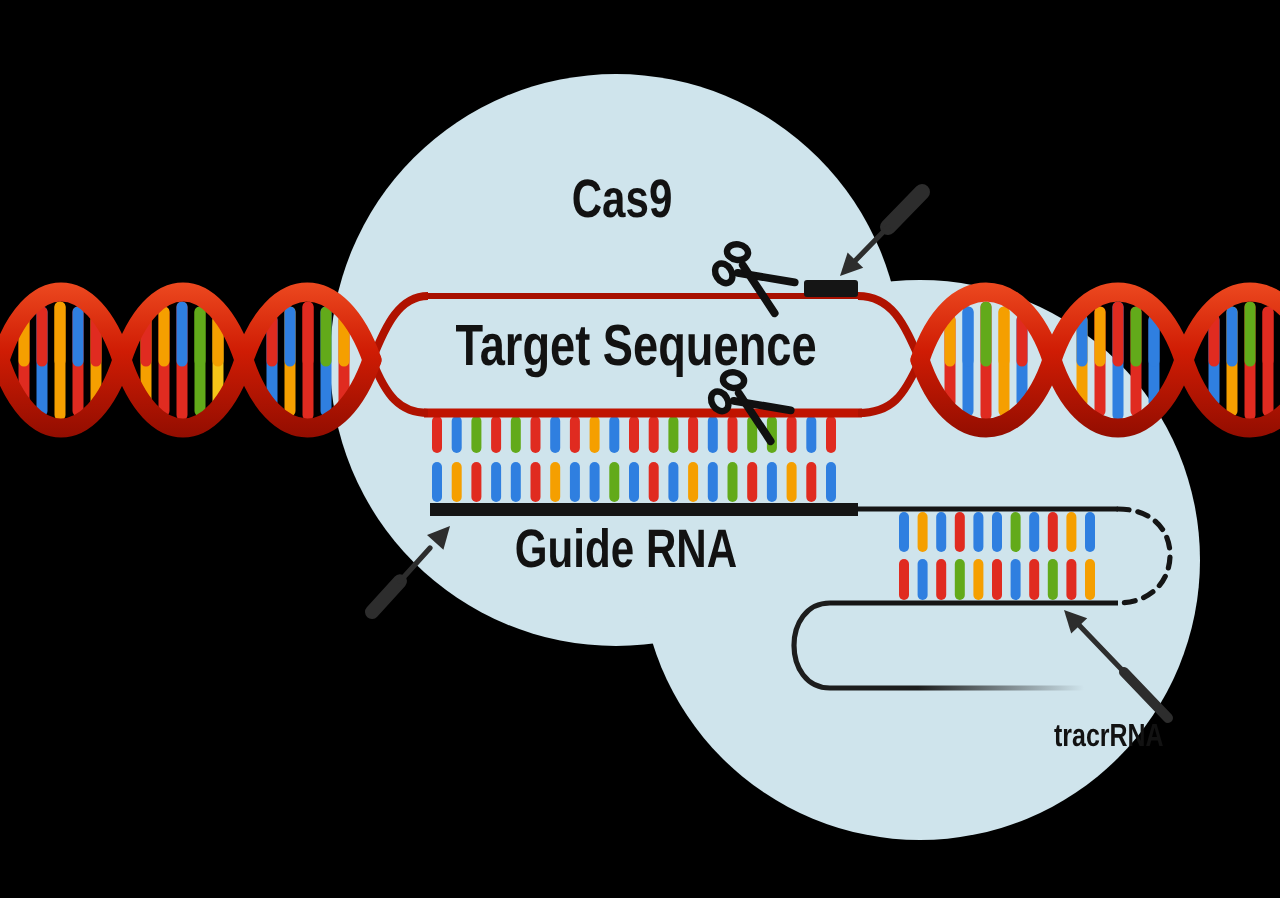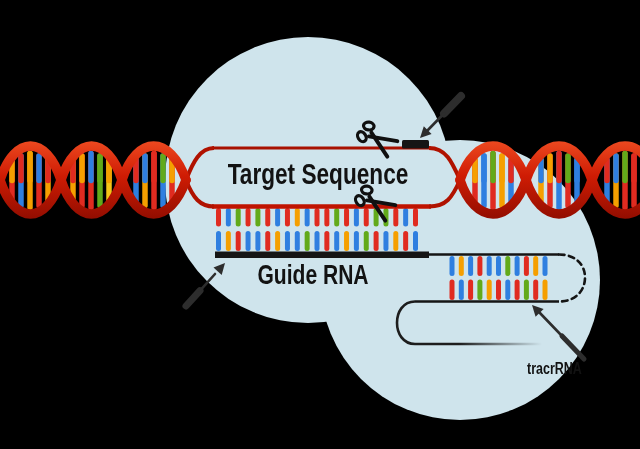--- a/index.html
+++ b/index.html
@@ -212,20 +212,23 @@
     <path d="M 200,290.6 L 215,274" stroke-width="2.6" fill="none"></path>
     <path d="M 225,263 L 221.7,274.9 L 213.5,267.5 Z" stroke="none"></path>
   </g>
   <g stroke="#2d2d2d" fill="#2d2d2d" stroke-linecap="round">
     <path d="M 584,359 L 562,336" stroke-width="5" fill="none"></path>
     <path d="M 562,336 L 539,312" stroke-width="2.6" fill="none"></path>
     <path d="M 532,305 L 543.6,309.1 L 535.6,316.7 Z" stroke="none"></path>
   </g>
 </svg>
 
+<div class="label centered" style="left:311px;top:100px;font-size:27px;">
+  <span class="cond">Cas9</span>
+</div>
 <div class="label centered" style="left:318px;top:174px;font-size:29px;">
   <span class="cond">Target Sequence</span>
 </div>
 <div class="label centered" style="left:313px;top:275px;font-size:27px;">
   <span class="cond">Guide RNA</span>
 </div>
 <div class="label left-anchor" style="left:527px;top:361px;font-size:16px;">
   <span class="cond">tracrRNA</span>
 </div>
 

